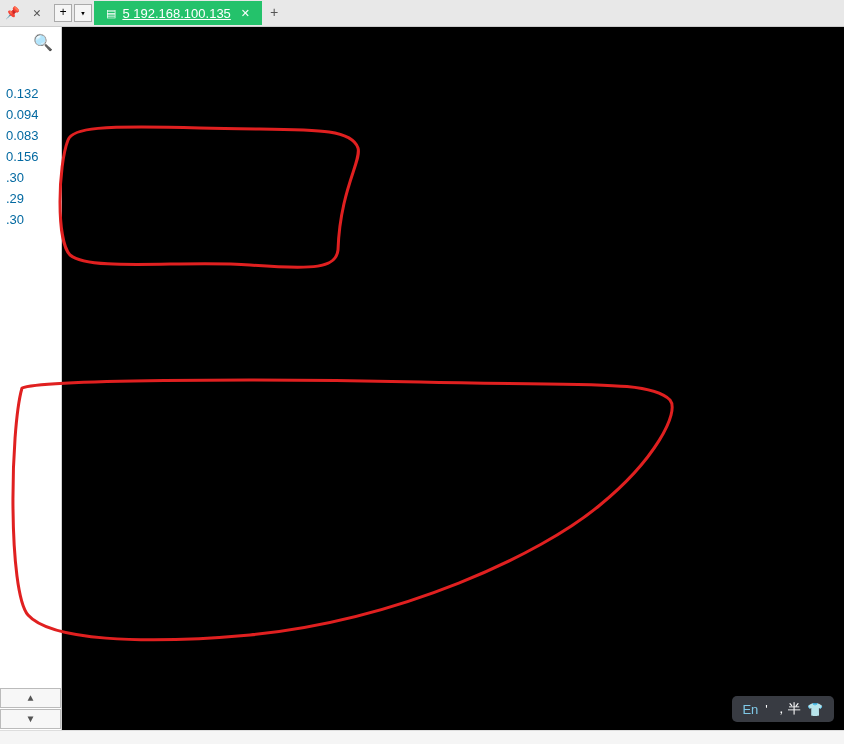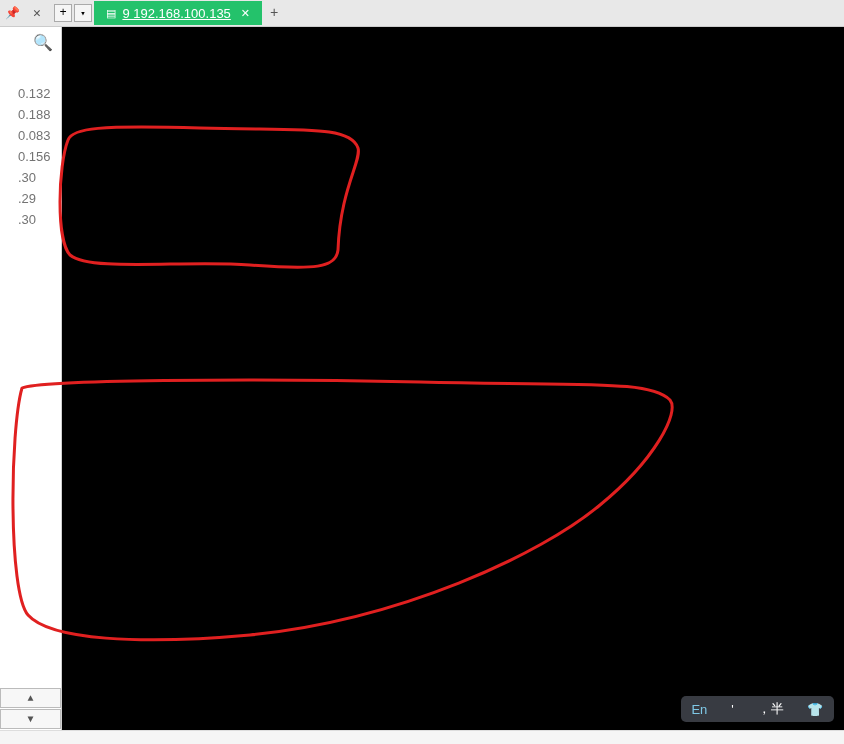--- a/index.html
+++ b/index.html
@@ -87,23 +87,23 @@
     .search-icon {
       text-align: right;
       padding: 6px 8px 10px;
       color: #777;
       font-size: 16px;
     }
     .ip-list {
       padding-top: 20px;
     }
     .ip-item {
-      padding: 3px 18px;
+      padding: 3px 6px;
       font-size: 13px;
-      color: #737373;
+      color: #0369a1;
       font-family: Arial, sans-serif;
     }
     .scroll-btns {
       position: absolute;
       bottom: 0;
       left: 0;
       width: 100%;
       display: flex;
       flex-direction: column;
     }
@@ -147,21 +147,21 @@
       right: 10px;
       bottom: 22px;
       background: #383b42;
       color: #9cd2e6;
       border-radius: 5px;
       padding: 4px 10px;
       display: flex;
       align-items: center;
       font-family: Arial, sans-serif;
       font-size: 13px;
-      gap: 24px;
+      gap: 7px;
     }
     .ime-bar .cn-chars {
       color: #fff;
     }
     .ime-bar .shirt {
       color: #fff;
     }
     .status-bar {
       height: 14px;
       background: #f5f5f5;
@@ -174,33 +174,33 @@
 <div class="top-bar">
   <div class="top-tabs">
     <div class="pin-icon">📌</div>
     <div class="close-x">✕</div>
     <div class="plus-tabs">
       <div class="plus-box">+</div>
       <div class="plus-box" style="font-size:9px;">▾</div>
     </div>
     <div class="ip-tab">
       <span class="stack-icon">▤</span>
-      <span style="text-decoration: underline;">9 192.168.100.135</span>
+      <span style="text-decoration: underline;">5 192.168.100.135</span>
       <span style="margin-left:10px;font-size:11px;">✕</span>
     </div>
     <div class="plus-tab-end">+</div>
   </div>
 </div>
 
 <div class="main-wrap">
   <div class="sidebar">
     <div class="search-icon">🔍</div>
     <div class="ip-list">
       <div class="ip-item">0.132</div>
-      <div class="ip-item">0.188</div>
+      <div class="ip-item">0.094</div>
       <div class="ip-item">0.083</div>
       <div class="ip-item">0.156</div>
       <div class="ip-item">.30</div>
       <div class="ip-item">.29</div>
       <div class="ip-item">.30</div>
     </div>
     <div class="scroll-btns">
       <div class="scroll-btn">▲</div>
       <div class="scroll-btn">▼</div>
     </div>

